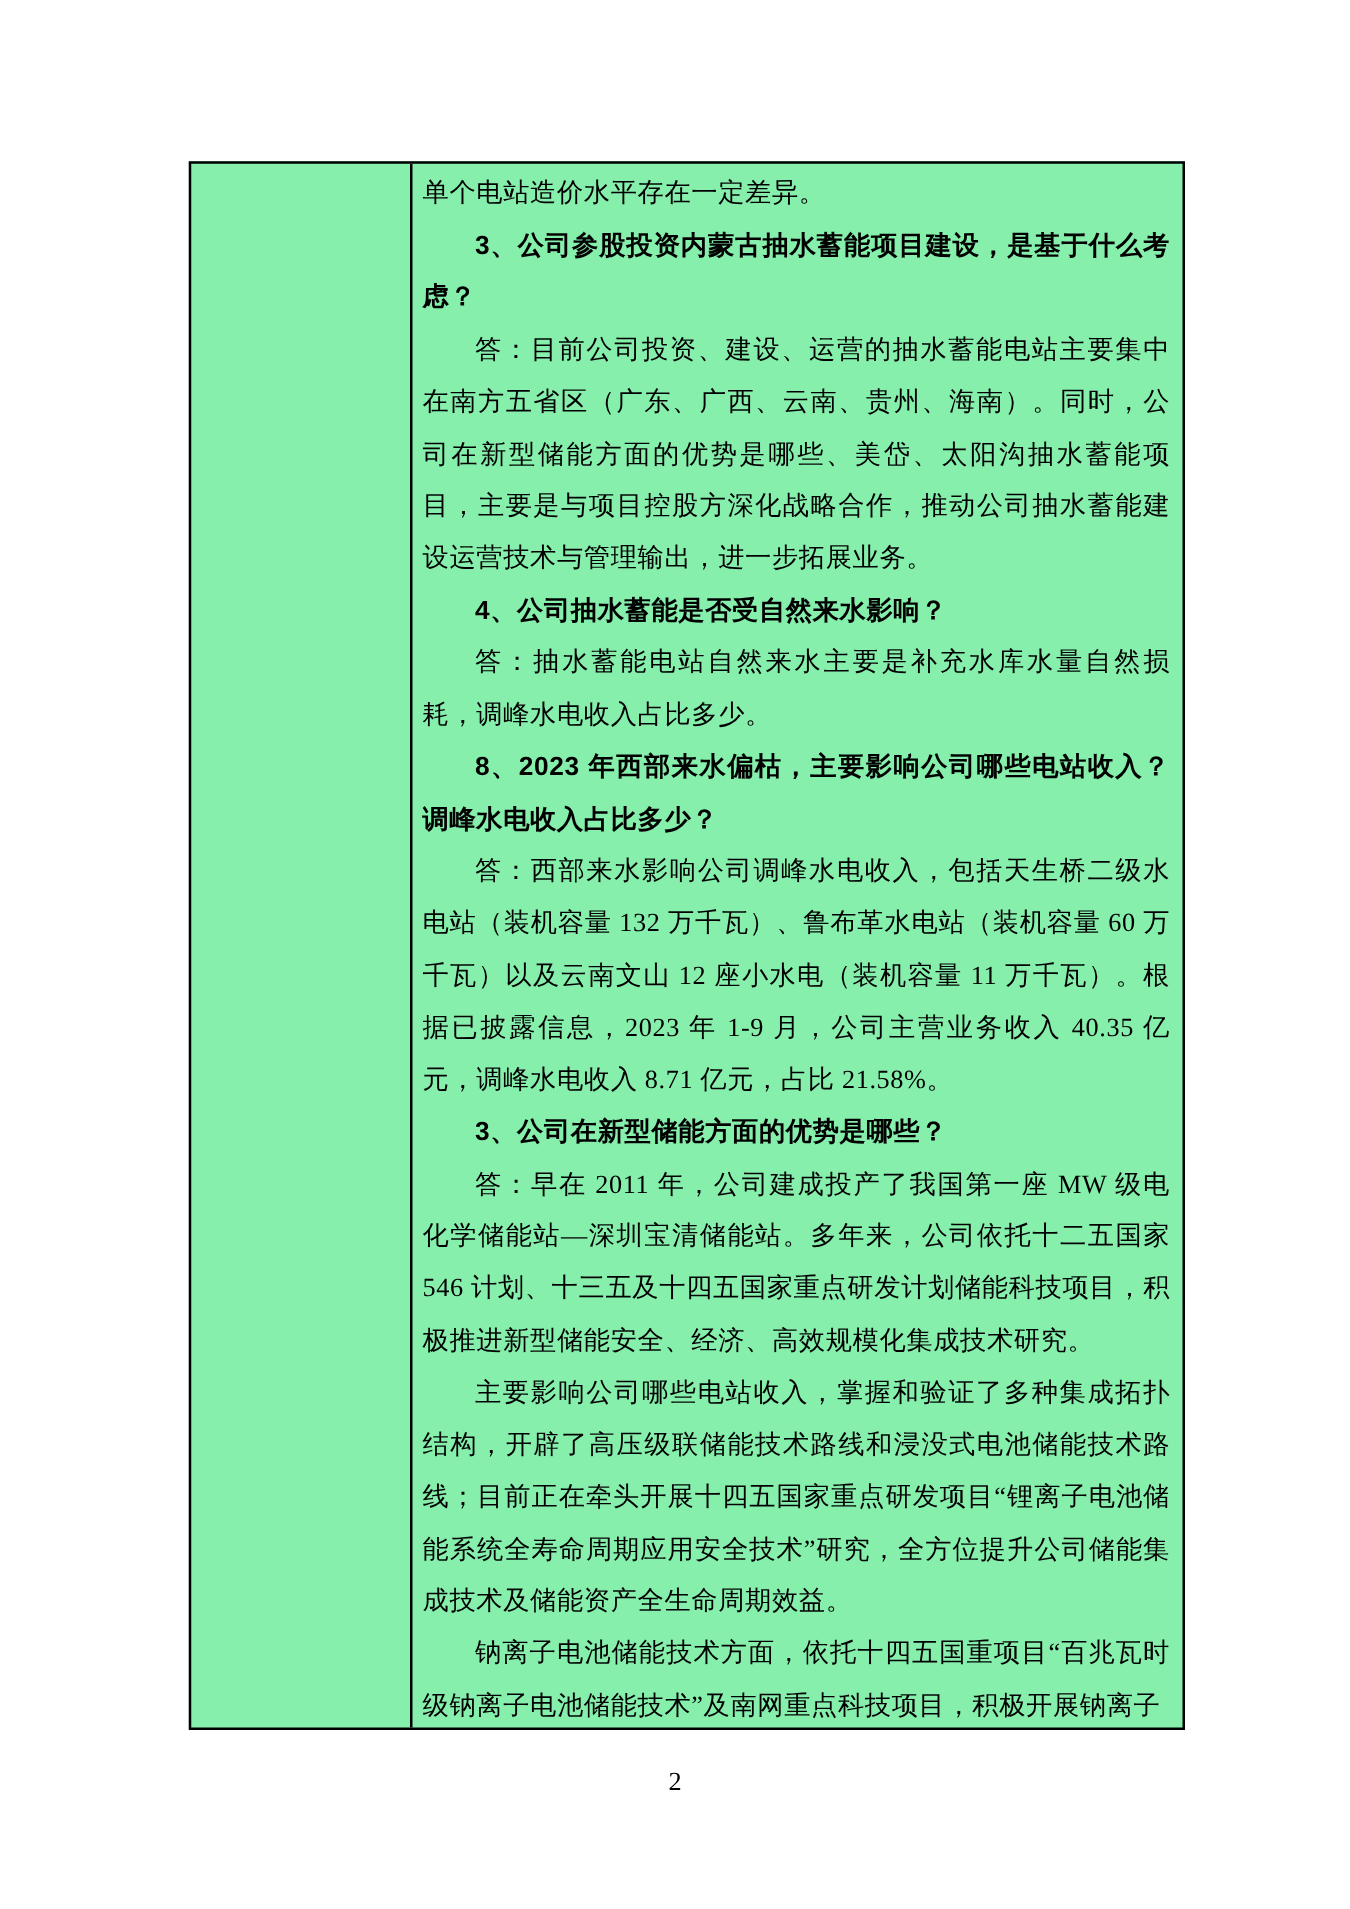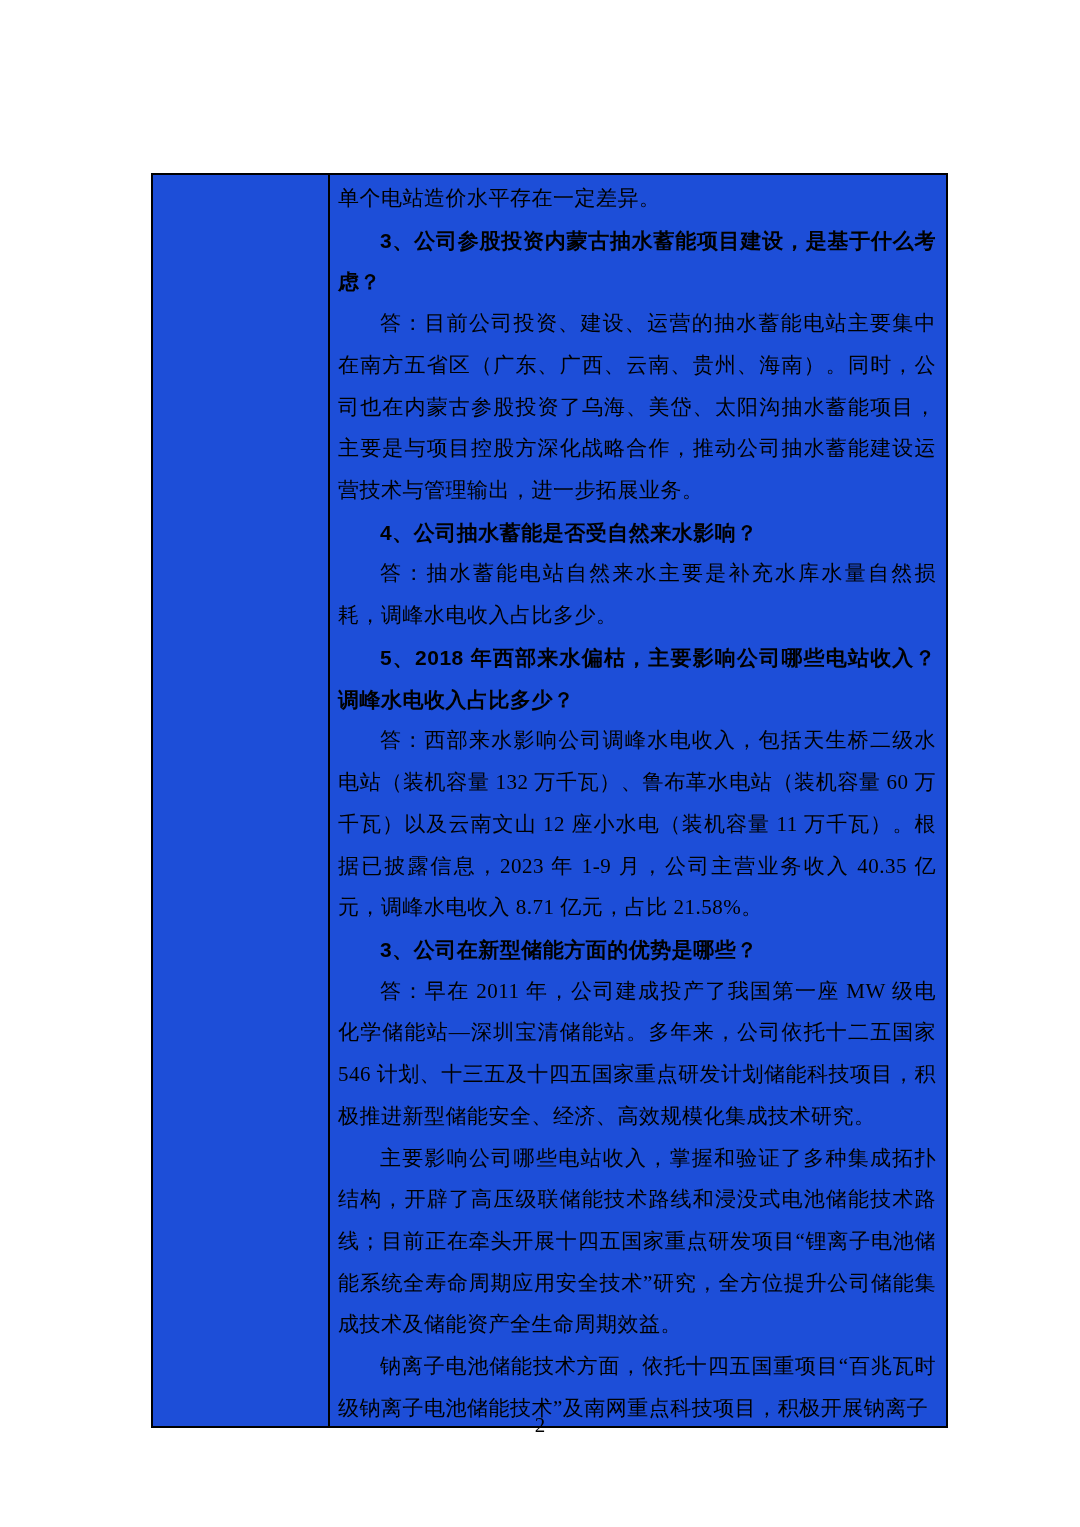--- a/index.html
+++ b/index.html
@@ -18,22 +18,21 @@
   }
   .qa-table {
     position: absolute;
     left: 151px;
     top: 129px;
     width: 797px;
     height: 1255px;
     border: 2px solid #000000;
     box-sizing: border-box;
     display: flex;
-    background: #1d4ed8;
-    margin-top: 44px;
+    background: #86efac;
   }
   .cell-left {
     width: 177px;
     flex: 0 0 177px;
     border-right: 2px solid #000000;
     box-sizing: border-box;
   }
   .cell-right {
     flex: 1 1 auto;
     box-sizing: border-box;
@@ -71,24 +70,24 @@
 </head>
 <body>
 
 <div class="page">
 
   <div class="qa-table">
     <div class="cell-left"></div>
     <div class="cell-right">
         <p class="para body no-indent">单个电站造价水平存在一定差异。</p>
         <p class="para heading">3、公司参股投资内蒙古抽水蓄能项目建设，是基于什么考虑？</p>
-        <p class="para body">答：目前公司投资、建设、运营的抽水蓄能电站主要集中在南方五省区（广东、广西、云南、贵州、海南）。同时，公司也在内蒙古参股投资了乌海、美岱、太阳沟抽水蓄能项目，主要是与项目控股方深化战略合作，推动公司抽水蓄能建设运营技术与管理输出，进一步拓展业务。</p>
+        <p class="para body">答：目前公司投资、建设、运营的抽水蓄能电站主要集中在南方五省区（广东、广西、云南、贵州、海南）。同时，公司在新型储能方面的优势是哪些、美岱、太阳沟抽水蓄能项目，主要是与项目控股方深化战略合作，推动公司抽水蓄能建设运营技术与管理输出，进一步拓展业务。</p>
         <p class="para heading">4、公司抽水蓄能是否受自然来水影响？</p>
         <p class="para body">答：抽水蓄能电站自然来水主要是补充水库水量自然损耗，调峰水电收入占比多少。</p>
-        <p class="para heading">5、2018 年西部来水偏枯，主要影响公司哪些电站收入？调峰水电收入占比多少？</p>
+        <p class="para heading">8、2023 年西部来水偏枯，主要影响公司哪些电站收入？调峰水电收入占比多少？</p>
         <p class="para body">答：西部来水影响公司调峰水电收入，包括天生桥二级水电站（装机容量 132 万千瓦）、鲁布革水电站（装机容量 60 万千瓦）以及云南文山 12 座小水电（装机容量 11 万千瓦）。根据已披露信息，2023 年 1-9 月，公司主营业务收入 40.35 亿元，调峰水电收入 8.71 亿元，占比 21.58%。</p>
         <p class="para heading">3、公司在新型储能方面的优势是哪些？</p>
         <p class="para body">答：早在 2011 年，公司建成投产了我国第一座 MW 级电化学储能站—深圳宝清储能站。多年来，公司依托十二五国家 546 计划、十三五及十四五国家重点研发计划储能科技项目，积极推进新型储能安全、经济、高效规模化集成技术研究。</p>
         <p class="para body">主要影响公司哪些电站收入，掌握和验证了多种集成拓扑结构，开辟了高压级联储能技术路线和浸没式电池储能技术路线；目前正在牵头开展十四五国家重点研发项目“锂离子电池储能系统全寿命周期应用安全技术”研究，全方位提升公司储能集成技术及储能资产全生命周期效益。</p>
         <p class="para body">钠离子电池储能技术方面，依托十四五国重项目“百兆瓦时级钠离子电池储能技术”及南网重点科技项目，积极开展钠离子</p>
       </div>
   </div>
 
   <div class="page-number">2</div>
 

